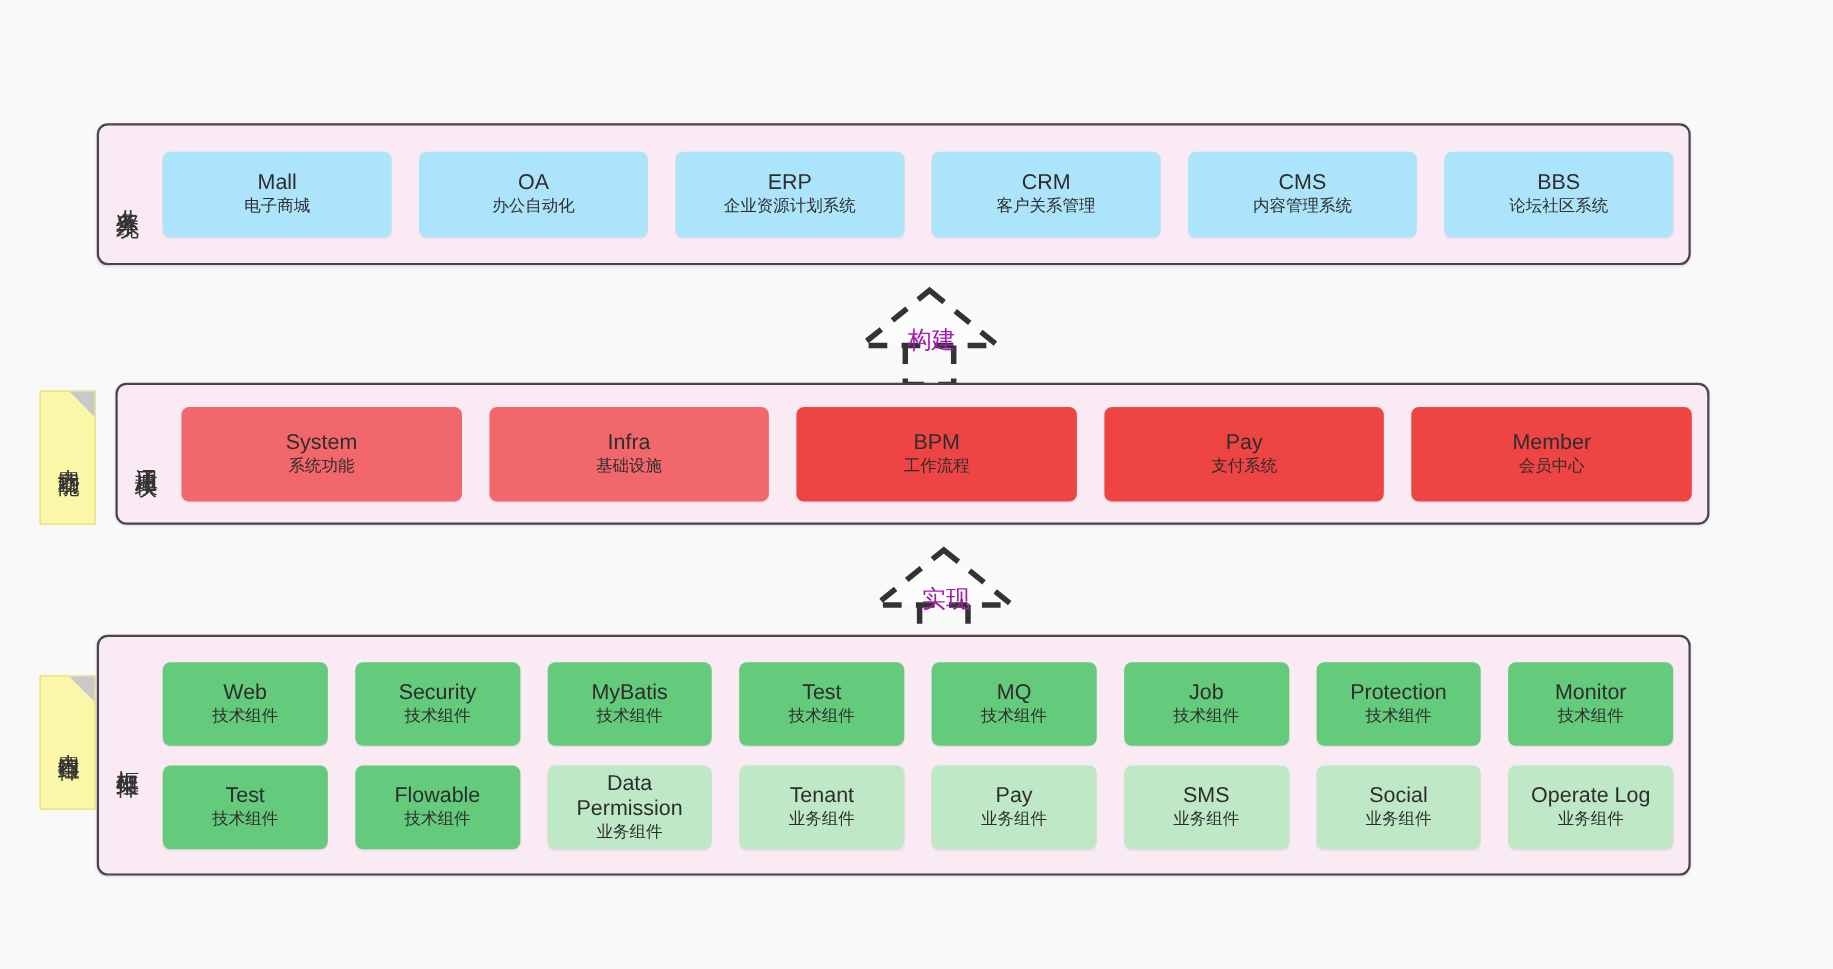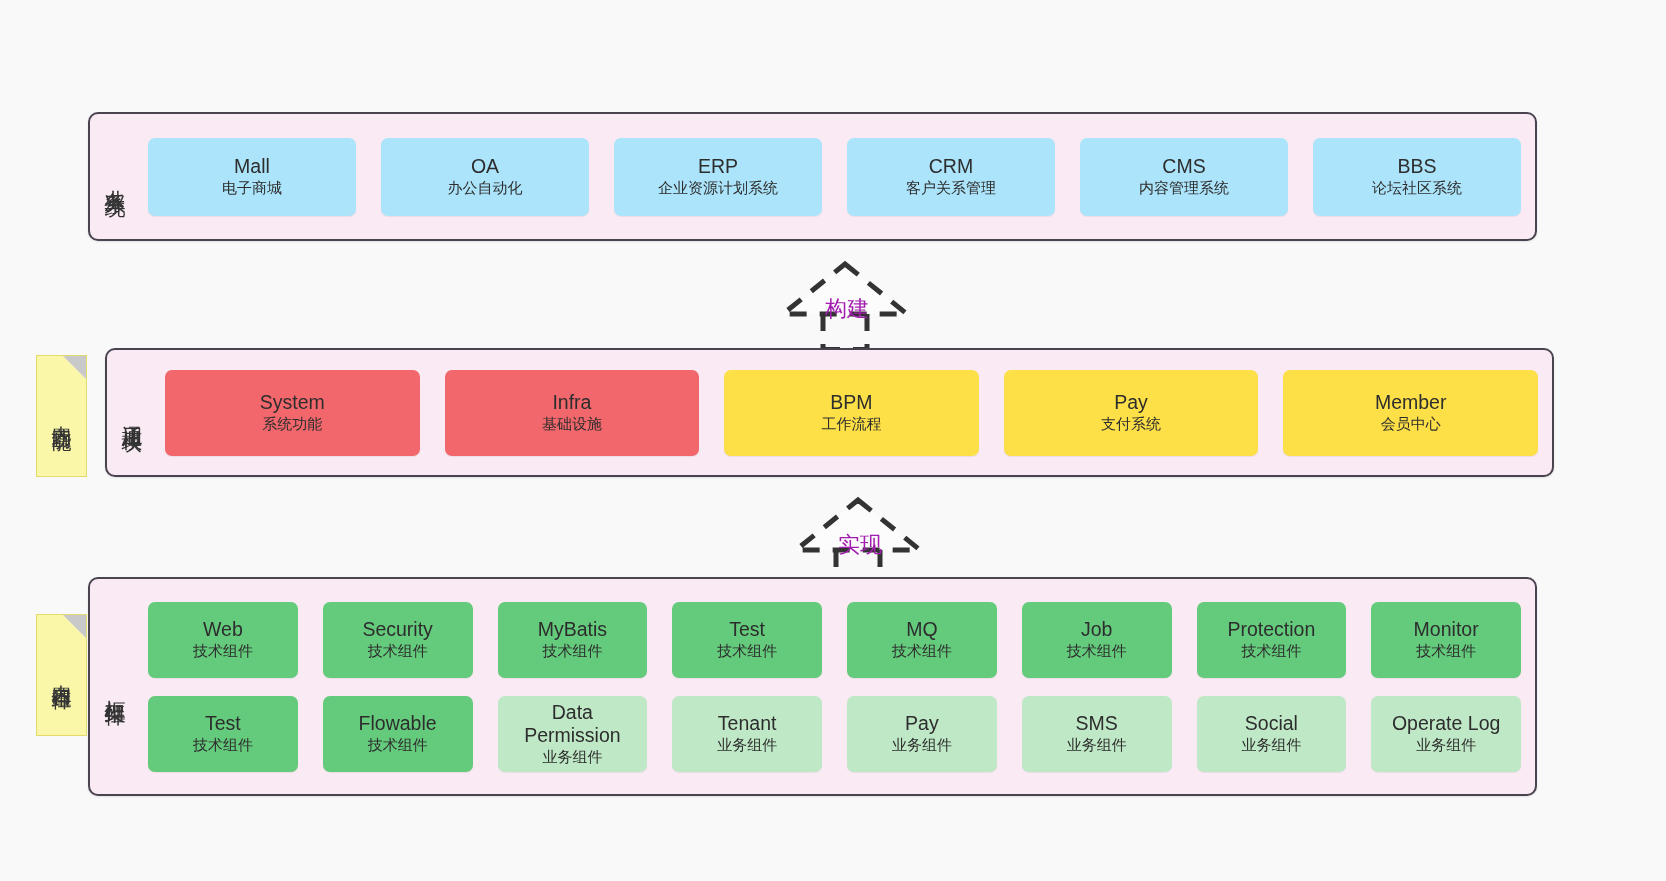--- a/index.html
+++ b/index.html
@@ -69,21 +69,21 @@
     color: #2d2d2d;
     line-height: 1.22;
     padding: 24px 4px;
     box-shadow: 0 1px 1px rgba(0,0,0,0.06);
   }
   .card .t1 { font-size: 19.5px; }
   .card .t2 { font-size: 15px; }
 
   .biz-card   { background: #ace5fb; height: 78px; }
   .mod-strong { background: #f2676c; height: 86px; }
-  .mod-light  { background: #fde047; height: 86px; }
+  .mod-light  { background: #ef4444; height: 86px; }
   .fw-tech    { background: #64ca7c; height: 76px; }
   .fw-biz     { background: #bfe8c6; height: 76px; }
 
   
   .sticky {
     position: absolute;
     width: 51px;
     background: #fbf7a8;
     border: 1px solid #e3db6b;
     display: flex;

